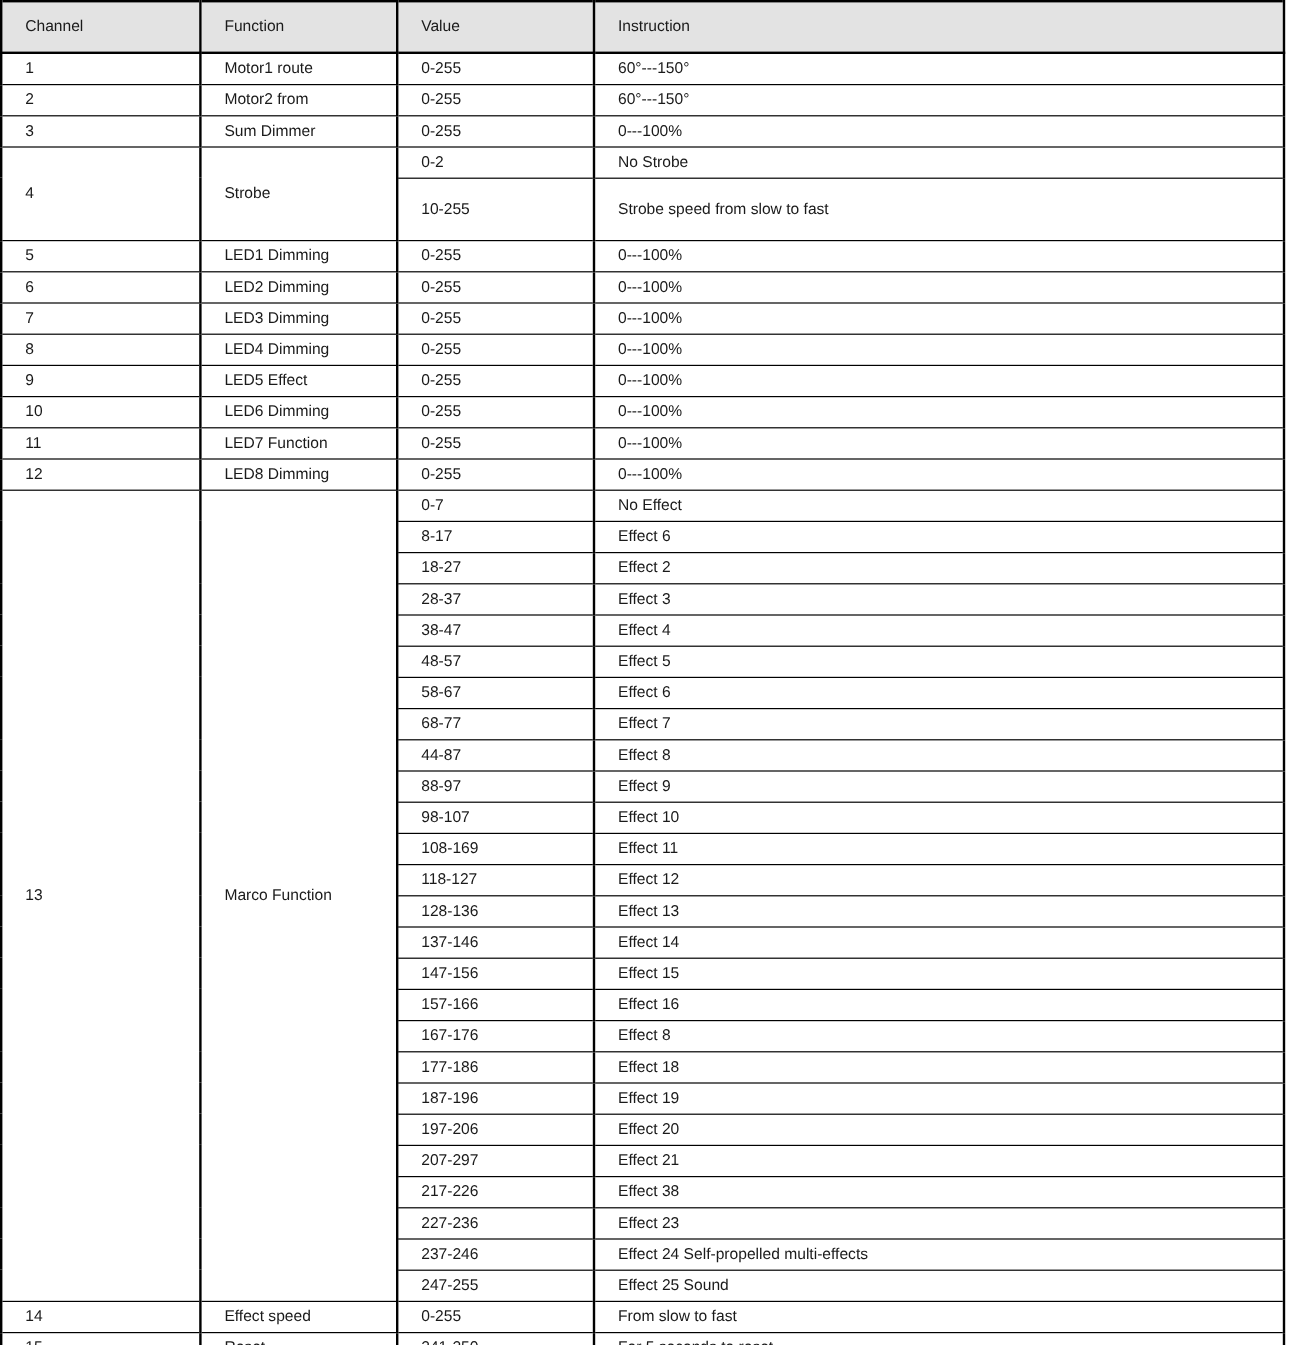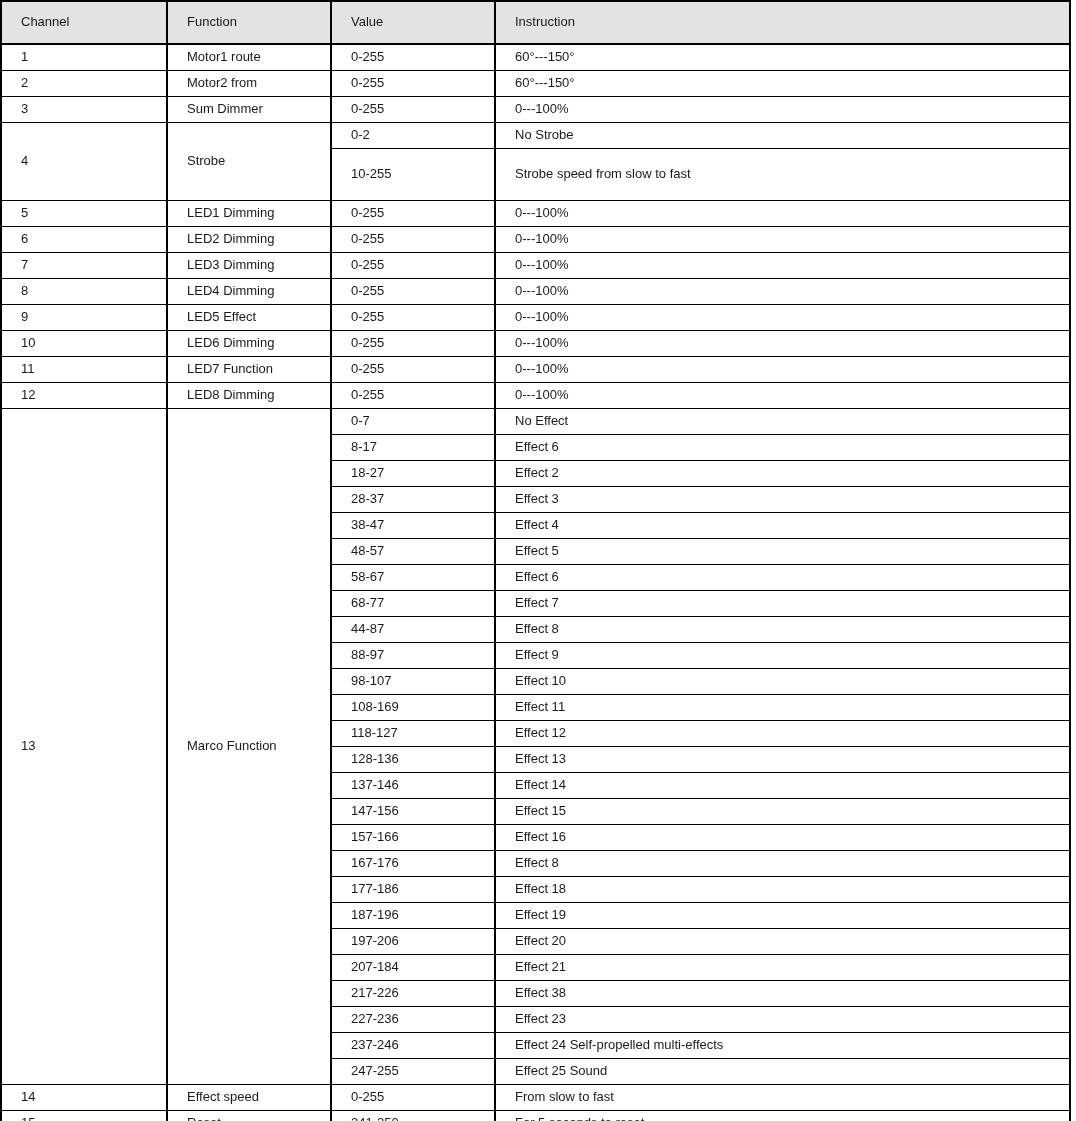--- a/index.html
+++ b/index.html
@@ -230,21 +230,21 @@
       </tr>
       <tr>
         <td>187-196</td>
         <td>Effect 19</td>
       </tr>
       <tr>
         <td>197-206</td>
         <td>Effect 20</td>
       </tr>
       <tr>
-        <td>207-184</td>
+        <td>207-297</td>
         <td>Effect 21</td>
       </tr>
       <tr>
         <td>217-226</td>
         <td>Effect 38</td>
       </tr>
       <tr>
         <td>227-236</td>
         <td>Effect 23</td>
       </tr>

